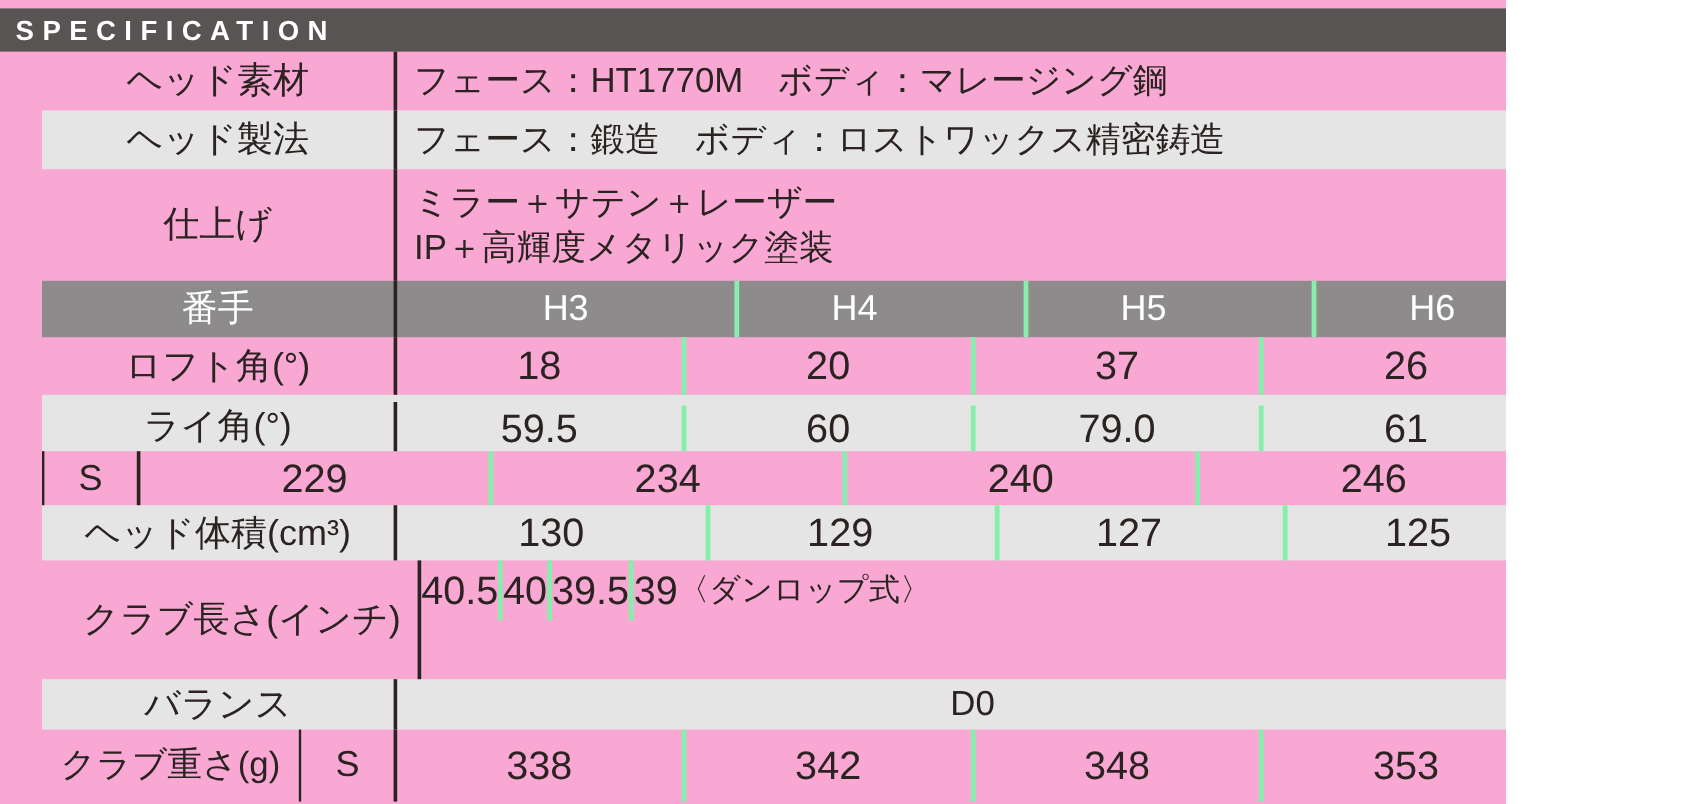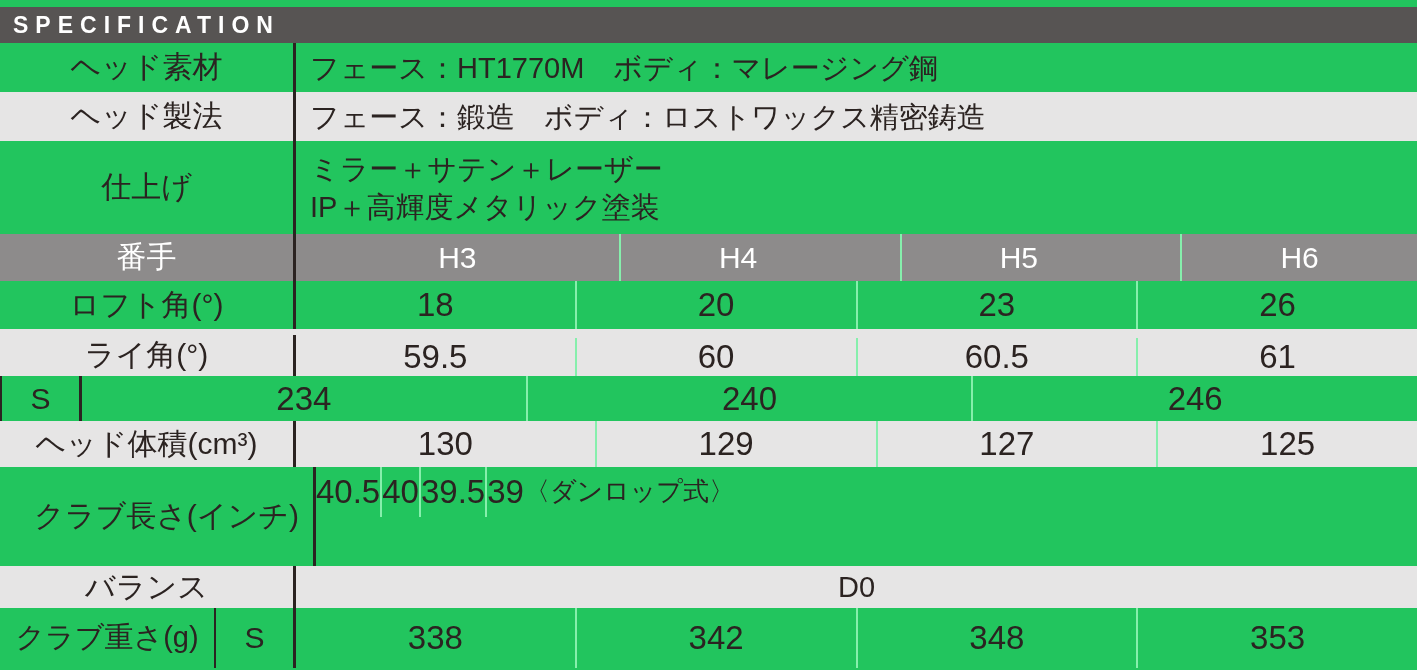--- a/index.html
+++ b/index.html
@@ -1,40 +1,40 @@
 <!DOCTYPE html>
 <html><head>
 <meta charset="utf-8">
 <style>
   * { margin: 0; padding: 0; box-sizing: border-box; }
   html, body { background: #ffffff; }
   #page {
     position: relative;
-    width: 1417px;
+    width: 1255px;
     height: 670px;
     overflow: hidden;
-    background: #22c55e;
+    background: #f9a8d4;
     font-family: "Liberation Sans", "DejaVu Sans", sans-serif;
     color: #2b2321;
   }
   
   .title-bar {
     margin-top: 7px;
     height: 36px;
     background: #575453;
     color: #ffffff;
     display: flex;
     align-items: center;
     padding-left: 13px;
     font-size: 23px;
     font-weight: bold;
     letter-spacing: 7px;
   }
   
-  .row { display: flex; width: 100%; }
+  .row { display: flex; width: 100%; margin-left: 35px; }
   .bg-alt  { background: #e6e5e5; }
   .bg-head { background: #8d8b8b; }
 
   
   .c-label {
     width: 296px;
     flex: 0 0 296px;
     border-right: 3px solid #2b2321;
     display: flex;
     align-items: center;
@@ -72,21 +72,21 @@
     line-height: 38px;
   }
   
   .c-val {
     flex: 1 1 0;
     display: flex;
     align-items: center;
     justify-content: center;
     font-size: 33px;
   }
-  .c-val + .c-val { border-left: 2px solid #86efac; }
+  .c-val + .c-val { border-left: 4px solid #86efac; }
   .row-bante .c-val { color: #ffffff; font-size: 30px; }
   
   .c-span {
     flex: 1 1 auto;
     display: flex;
     align-items: center;
     justify-content: center;
     font-size: 29px;
   }
   
@@ -150,34 +150,35 @@
     <div class="c-val">H3</div>
     <div class="c-val">H4</div>
     <div class="c-val">H5</div>
     <div class="c-val">H6</div>
   </div>
 
   <div class="row h-loft">
     <div class="c-label">ロフト角(°)</div>
     <div class="c-val">18</div>
     <div class="c-val">20</div>
-    <div class="c-val">23</div>
+    <div class="c-val">37</div>
     <div class="c-val">26</div>
   </div>
 
   <div class="row h-lie bg-alt">
     <div class="c-label">ライ角(°)</div>
     <div class="c-val">59.5</div>
     <div class="c-val">60</div>
-    <div class="c-val">60.5</div>
+    <div class="c-val">79.0</div>
     <div class="c-val">61</div>
   </div>
 
   <div class="row h-hweight">
     <div class="c-label-sub">S</div>
+    <div class="c-val">229</div>
     <div class="c-val">234</div>
     <div class="c-val">240</div>
     <div class="c-val">246</div>
   </div>
 
   <div class="row h-hvolume bg-alt">
     <div class="c-label">ヘッド体積(cm³)</div>
     <div class="c-val">130</div>
     <div class="c-val">129</div>
     <div class="c-val">127</div>

